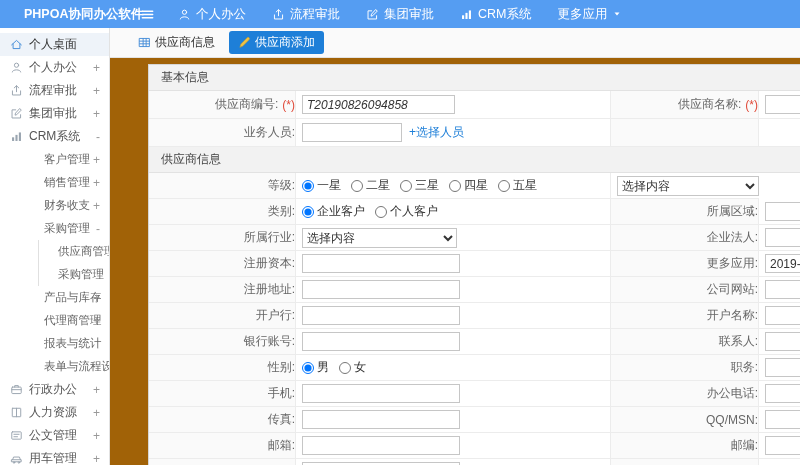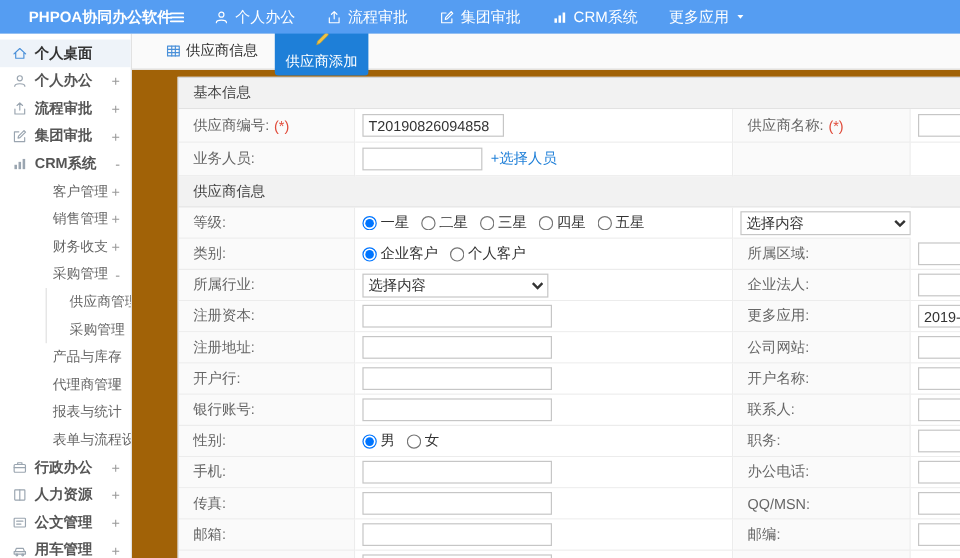--- a/index.html
+++ b/index.html
@@ -20,49 +20,49 @@
   .nav { display:flex; align-items:center; height:28px; }
   .nav-item { display:flex; align-items:center; gap:5px; padding:0 13px; height:28px;
     font-size:12.5px; cursor:pointer; white-space:nowrap; }
   .nav-item .caret svg { width:10px; height:10px; }
   
   .sidebar { position:absolute; top:28px; left:0; bottom:0; width:110px;
     background:#fff; border-right:1px solid #e2e2e2; padding-top:5px; overflow:hidden; z-index:4; }
   .side-item { position:relative; height:23px; display:flex; align-items:center;
     color:#555; cursor:pointer; white-space:nowrap; font-size:12px; }
   .side-item .icon { position:absolute; left:10px; color:#9aa5b0; }
-  .side-item.lvl0 .lbl { margin-left:29px;font-weight:bold; }
+  .side-item.lvl0 .lbl { margin-left:29px; }
   .side-item.lvl1 .lbl { margin-left:44px; font-size:11.5px; color:#666; }
   .side-item.lvl2 .lbl { margin-left:19px; font-size:11.5px; color:#666; }
   .expander { position:absolute; right:9px; color:#999; font-size:12px; }
   .side-item.active { background:#eef3f9; }
   .side-item.active .icon { color:#4a90d9; }
   .side-item.active .lbl { color:#333; }
   .sub2 { border-left:1px solid #e0e0e0; margin-left:38px; }
   
   .tabbar { position:absolute; top:28px; left:110px; right:0; height:30px;
     background:#fafafa; border-bottom:1px solid #e3e3e3; display:flex;
     align-items:center; padding-left:22px; gap:8px; z-index:3; }
   .tab { display:flex; align-items:center; gap:4px; padding:3px 6px;
     font-size:12px; color:#333; cursor:pointer; white-space:nowrap; }
   .tab .icon { color:#4a90d9; }
-  .tab.active { background:#1e7fd8; color:#fff; border-radius:3px; padding:3px 9px;flex-direction:column; }
+  .tab.active { background:#1e7fd8; color:#fff; border-radius:3px; padding:3px 9px; }
   .tab.active .icon { color:#f0c244; }
   
   .content { position:absolute; top:58px; left:110px; right:0; bottom:0;
     background:#a16207; overflow:hidden; }
   .form-panel { margin:6px 0 0 38px; width:910px; background:#fff;
     border:1px solid #d6d6d6; }
   .section-title { height:26px; line-height:25px; background:#f2f2f2;
     border-bottom:1px solid #e2e2e2; padding-left:12px; color:#444; }
   .frow { display:grid; grid-template-columns:147px 315px 148px 299px; }
   .fcell { border-bottom:1px solid #ececec; border-right:1px solid #ececec;
     display:flex; align-items:center; overflow:hidden; }
   .fcell:last-child { border-right:none; }
-  .fcell.label { background:#fafafa; padding-left:12px; color:#666; }
+  .fcell.label { background:#fafafa; padding-left:12px; color:#666;justify-content:flex-end; }
   .fcell.field { background:#fff; padding-left:6px; }
   .req { color:#e04b3a; margin-left:4px; }
   input[type=text] { height:19px; border:1px solid #c6c6c6; font-size:12px;
     padding:1px 4px; font-family:inherit; color:#333; background:#fff; }
   .gray-input { background:#ededed; }
   select { height:20px; border:1px solid #c6c6c6; font-size:12px;
     font-family:inherit; color:#333; background:#fff; }
   .link { color:#1e7fd8; margin-left:7px; text-decoration:none; font-size:12px; }
   label.radio { display:flex; align-items:center; margin-right:10px; color:#333; cursor:pointer; }
   input[type=radio] { margin:0 3px 0 0; width:12px; height:12px; }
@@ -285,21 +285,21 @@
 
 <div class="content">
   <div class="form-panel">
       <div class="section-title">基本信息</div>
       <div class="frow" style="height: 28px;">
         <div class="fcell label">
           <span>供应商编号:</span>
           <span class="req">(*)</span>
         </div>
         <div class="fcell field">
-          <input type="text" value="T20190826094858" style="width: 118px;">
+          <input type="text" value="T20190826094858" style="width: 153px; font-style: italic;">
         </div>
         <div class="fcell label">
           <span>供应商名称:</span>
           <span class="req">(*)</span>
         </div>
         <div class="fcell field">
           <input type="text" style="width: 158px;">
         </div>
       </div>
       <div class="frow" style="height: 28px;">

